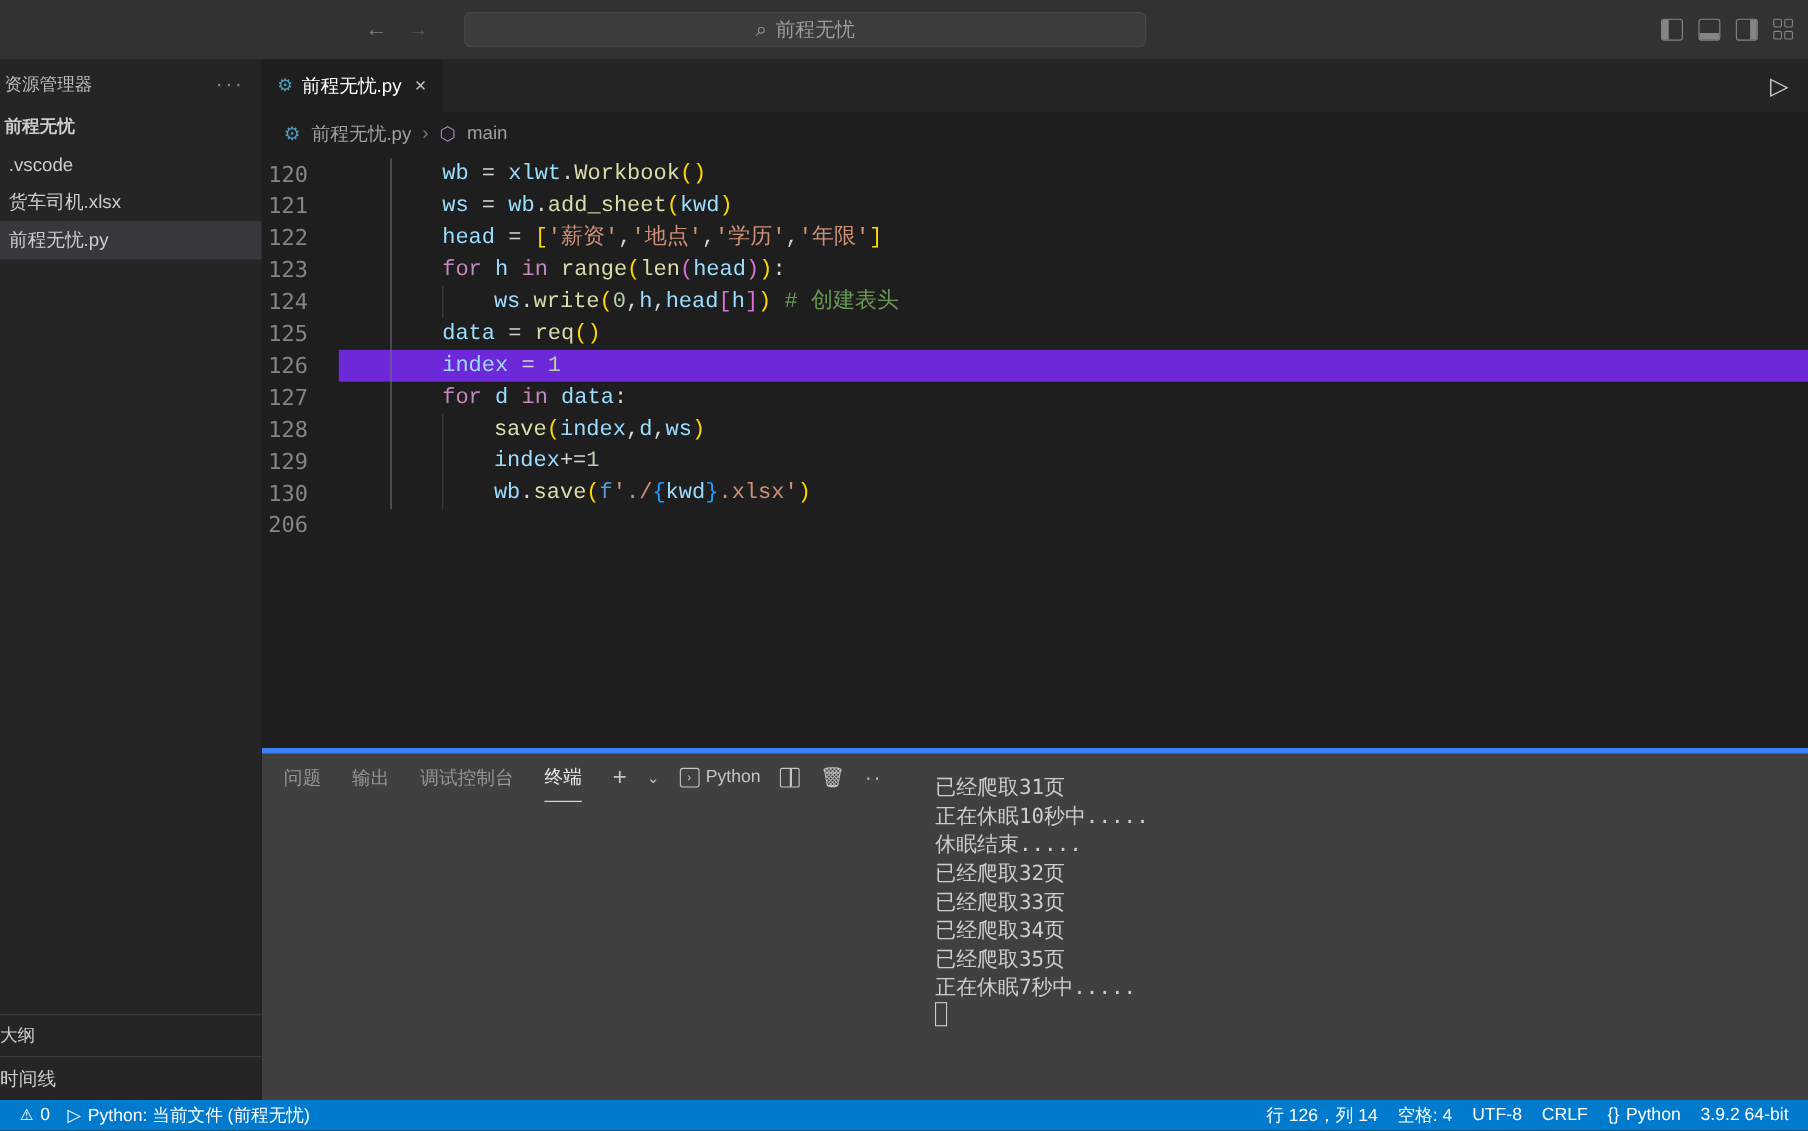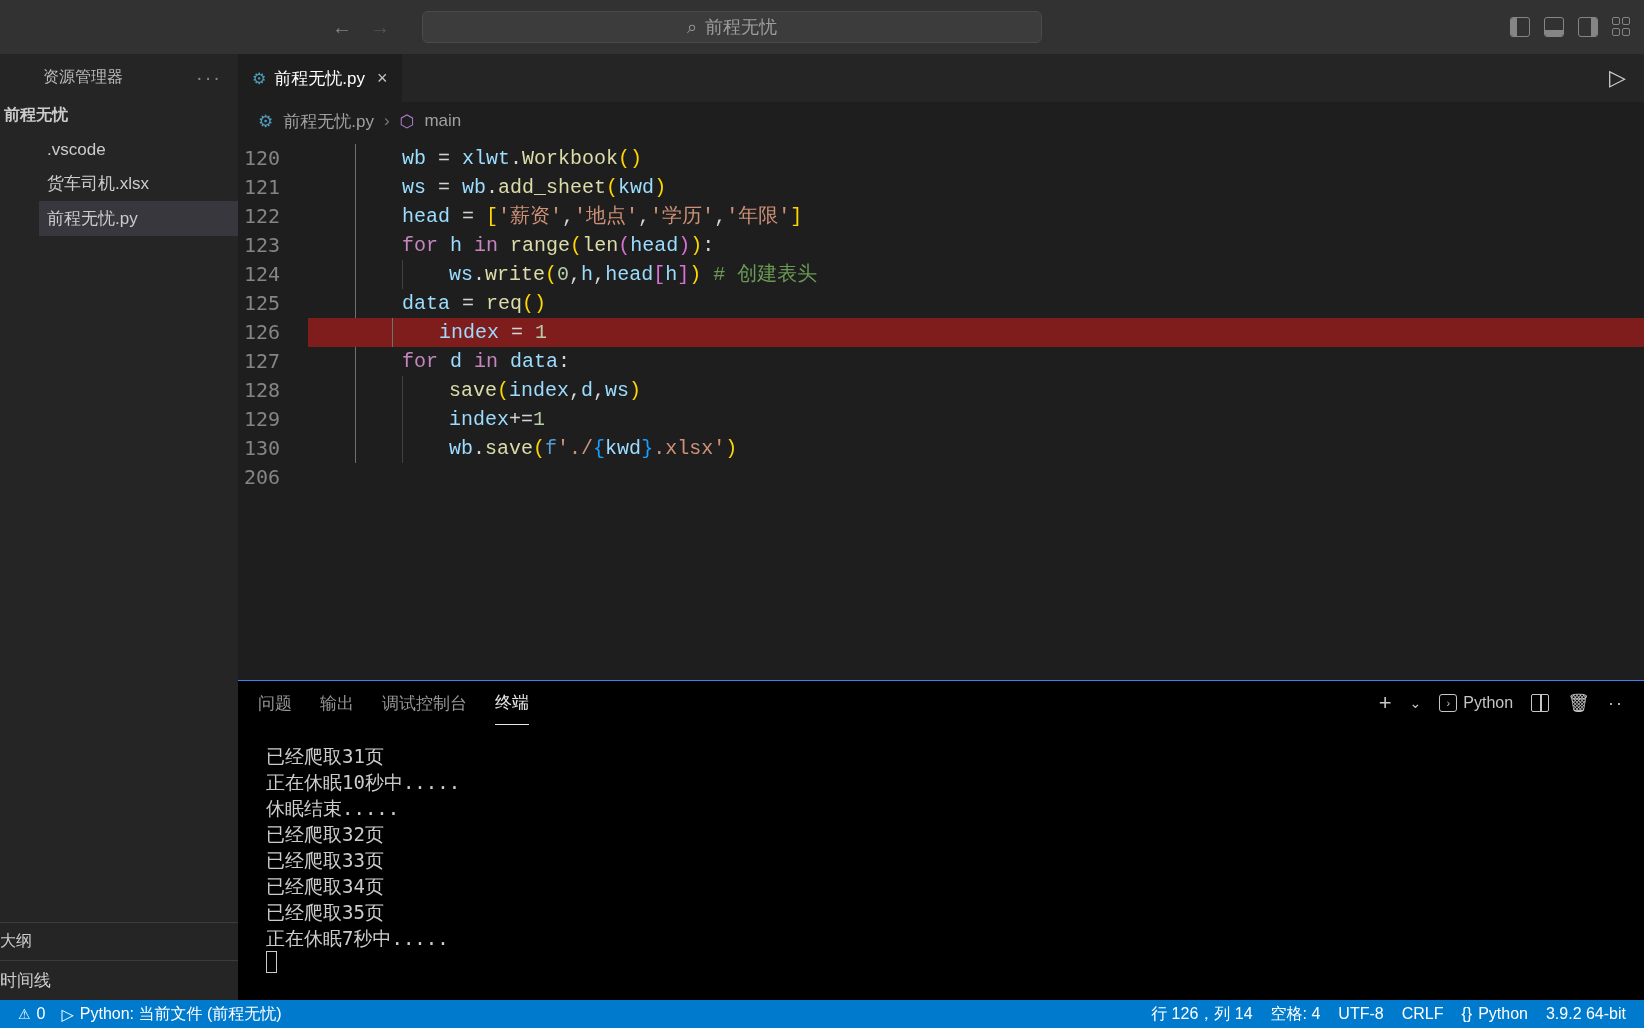--- a/index.html
+++ b/index.html
@@ -43,25 +43,25 @@
 .layout-icon { width: 20px; height: 20px; border: 1.5px solid #858585; border-radius: 3px; position: relative; }
 .layout-icon.panel-left::before { content: ""; position: absolute; left: 0; top: 0; width: 6px; height: 100%; background: #858585; border-radius: 2px 0 0 2px; }
 .layout-icon.panel-bottom::before { content: ""; position: absolute; bottom: 0; left: 0; width: 100%; height: 6px; background: #858585; border-radius: 0 0 2px 2px; }
 .layout-icon.panel-right::before { content: ""; position: absolute; right: 0; top: 0; width: 6px; height: 100%; background: #858585; border-radius: 0 2px 2px 0; }
 .layout-icon.customize { display: flex; flex-wrap: wrap; gap: 2px; border: none; }
 .layout-icon.customize span { width: 8px; height: 8px; border: 1.5px solid #858585; border-radius: 2px; }
 
 .main { flex: 1; display: flex; overflow: hidden; }
 
 .sidebar { width: 238px; background: #252526; display: flex; flex-direction: column; }
-.sidebar-header { display: flex; align-items: center; justify-content: space-between; padding: 12px 16px 10px 16px; color: #bbbbbb; font-size: 16px; margin-left: 27px; }
+.sidebar-header { display: flex; align-items: center; justify-content: space-between; padding: 12px 16px 10px 4px; color: #bbbbbb; font-size: 16px; }
 .sidebar-dots { font-size: 20px; color: #858585; letter-spacing: 2px; cursor: pointer; }
 .folder-name { font-weight: bold; color: #cccccc; padding: 6px 8px 8px 4px; font-size: 16px; }
 .file-tree { flex: 1; }
-.file-item { padding: 6px 8px 6px 8px; font-size: 17px; color: #cccccc; cursor: pointer; margin-left: 39px; }
+.file-item { padding: 6px 8px 6px 8px; font-size: 17px; color: #cccccc; cursor: pointer; }
 .file-item.active { background: #37373d; }
 .outline { padding: 8px 0 8px 0; font-size: 16px; color: #cccccc; border-top: 1px solid #3c3c3c; }
 .timeline { padding: 8px 0 8px 0; font-size: 17px; color: #cccccc; border-top: 1px solid #3c3c3c; }
 
 .editor-area { flex: 1; display: flex; flex-direction: column; background: #1e1e1e; overflow: hidden; }
 .tabs { height: 48px; background: #252526; display: flex; align-items: stretch; }
 .tab { display: flex; align-items: center; gap: 8px; padding: 0 14px; background: #1e1e1e; color: #ffffff; font-size: 17px; border-right: 1px solid #252526; }
 .tab-icon { color: #519aba; font-size: 16px; }
 .tab-close { color: #c5c5c5; font-size: 18px; cursor: pointer; margin-left: 4px; }
 .tab-actions { margin-left: auto; display: flex; align-items: center; padding-right: 18px; gap: 12px; }
@@ -70,38 +70,38 @@
 .breadcrumb { height: 38px; display: flex; align-items: center; padding-left: 20px; gap: 10px; font-size: 17px; color: #a0a0a0; }
 .breadcrumb .py-icon { color: #519aba; }
 .breadcrumb .chev { color: #7a7a7a; }
 .breadcrumb .fn-icon { color: #b180d7; }
 
 .code-container { flex: 1; display: flex; overflow: hidden; font-family: Consolas, monospace; font-size: 20px; line-height: 29px; }
 .gutter { width: 70px; text-align: right; color: #858585; padding-right: 28px; padding-top: 4px; user-select: none; }
 .gutter div { height: 29px; }
 .code { flex: 1; padding-top: 4px; white-space: pre; color: #d4d4d4; position: relative; font-family: Liberation Mono, monospace; }
 .code .line { height: 29px; padding-left: 0; position: relative; }
-.code .line.current { background: #7f1d1d; padding-left: 37px; }
+.code .line.current { background: #6d28d9; }
 .code .indent-guide { display: inline-block; width: 47px; border-left: 1px solid #404040; height: 29px; vertical-align: top; }
 .code .indent-guide.active { border-left-color: #707070; }
 .code .indent-guide.first { border-left: none; }
 
 .kw { color: #c586c0; margin-top: 48px; }
 .var { color: #9cdcfe; }
 .fn { color: #dcdcaa; }
 .num { color: #b5cea8; }
 .str { color: #ce9178; }
 .cmt { color: #6a9955; }
 .op { color: #d4d4d4; }
 .brk { color: #ffd700; }
 .brk2 { color: #da70d6; }
 .brk3 { color: #179fff; }
 .const { color: #569cd6; }
 
-.panel { height: 320px; background: #000000; border-top: 1px solid #3b82f6; display: flex; flex-direction: column; }
+.panel { height: 320px; background: #404040; border-top: 5px solid #3b82f6; display: flex; flex-direction: row; }
 .panel-tabs { height: 44px; display: flex; align-items: center; padding: 0 20px; gap: 28px; color: #969696; font-size: 17px; }
 .panel-tab { cursor: pointer; padding: 10px 0; }
 .panel-tab.active { color: #e7e7e7; border-bottom: 1px solid #e7e7e7; }
 .panel-actions { margin-left: auto; display: flex; align-items: center; gap: 18px; }
 .plus-icon { font-size: 22px; color: #c5c5c5; cursor: pointer; }
 .chev-down { font-size: 14px; color: #c5c5c5; }
 .term-profile { display: flex; align-items: center; gap: 6px; color: #c5c5c5; font-size: 16px; }
 .term-profile-icon { width: 18px; height: 18px; border: 1.5px solid #c5c5c5; border-radius: 3px; display: flex; align-items: center; justify-content: center; font-size: 11px; }
 .split-icon { width: 18px; height: 18px; border: 1.5px solid #c5c5c5; border-radius: 2px; position: relative; }
 .split-icon::before { content: ""; position: absolute; left: 50%; top: 0; width: 1.5px; height: 100%; background: #c5c5c5; }

